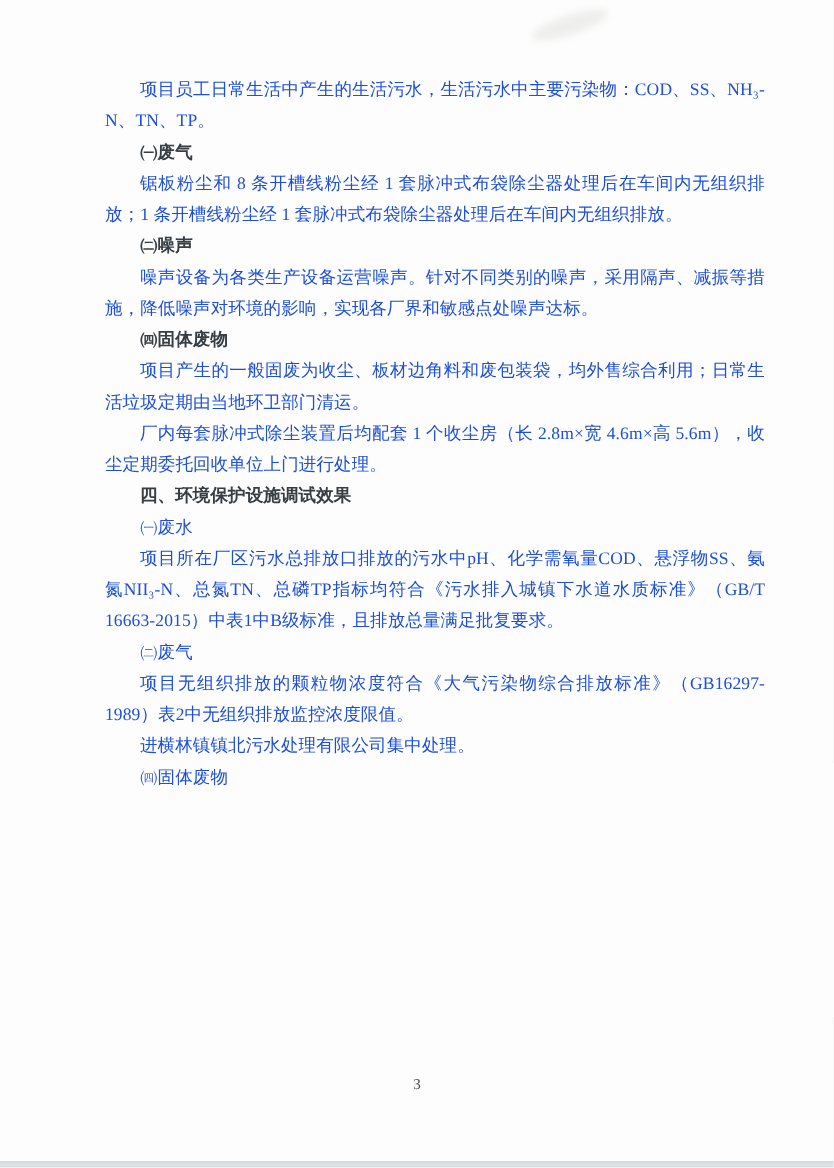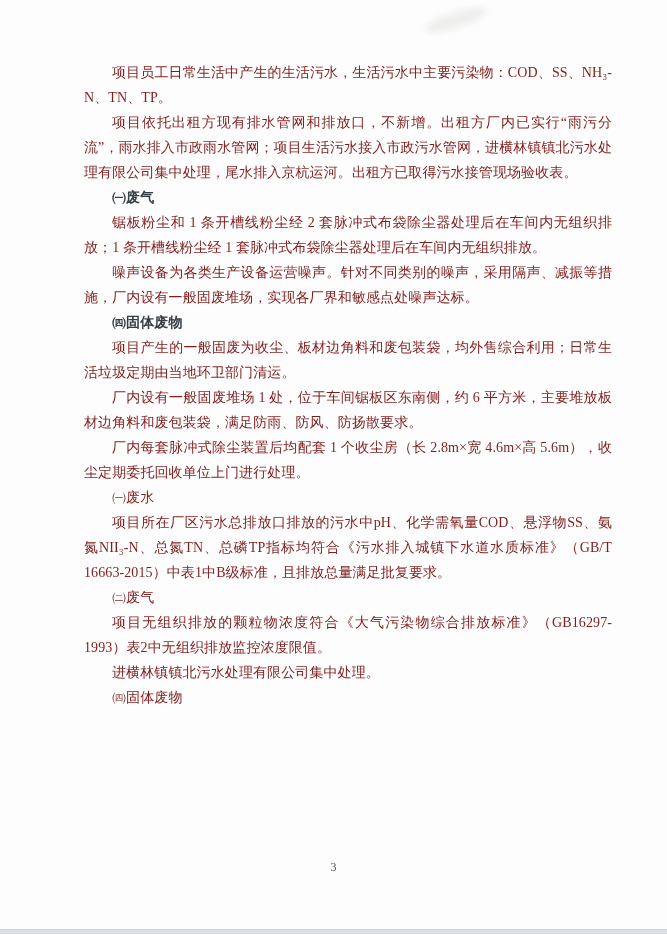--- a/index.html
+++ b/index.html
@@ -21,21 +21,21 @@
     top: 60px;
     width: 528px;
   }
   .para {
     margin: 0;
     font-size: 14px;
     line-height: 25px;
     text-align: justify;
     text-justify: inter-ideograph;
     text-indent: 2em;
-    color: #7f1d1d;
+    color: #1d4ed8;
     letter-spacing: 0.1px;
   }
   .para.bold {
     font-weight: bold;
     color: #363d43;
   }
   .page-number {
     position: absolute;
     left: 0;
     right: 0;
@@ -68,30 +68,30 @@
     opacity: 0.9;
   }
 </style>
 </head>
 <body>
 
 <div class="page">
   <div class="scan-smudge"></div>
   <div class="content">
       <p class="para">项目员工日常生活中产生的生活污水，生活污水中主要污染物：COD、SS、NH₃-N、TN、TP。</p>
-      <p class="para">项目依托出租方现有排水管网和排放口，不新增。出租方厂内已实行“雨污分流”，雨水排入市政雨水管网；项目生活污水接入市政污水管网，进横林镇镇北污水处理有限公司集中处理，尾水排入京杭运河。出租方已取得污水接管现场验收表。</p>
       <p class="para bold">㈠废气</p>
-      <p class="para">锯板粉尘和 1 条开槽线粉尘经 2 套脉冲式布袋除尘器处理后在车间内无组织排放；1 条开槽线粉尘经 1 套脉冲式布袋除尘器处理后在车间内无组织排放。</p>
-      <p class="para">噪声设备为各类生产设备运营噪声。针对不同类别的噪声，采用隔声、减振等措施，厂内设有一般固废堆场，实现各厂界和敏感点处噪声达标。</p>
+      <p class="para">锯板粉尘和 8 条开槽线粉尘经 1 套脉冲式布袋除尘器处理后在车间内无组织排放；1 条开槽线粉尘经 1 套脉冲式布袋除尘器处理后在车间内无组织排放。</p>
+      <p class="para bold">㈡噪声</p>
+      <p class="para">噪声设备为各类生产设备运营噪声。针对不同类别的噪声，采用隔声、减振等措施，降低噪声对环境的影响，实现各厂界和敏感点处噪声达标。</p>
       <p class="para bold">㈣固体废物</p>
       <p class="para">项目产生的一般固废为收尘、板材边角料和废包装袋，均外售综合利用；日常生活垃圾定期由当地环卫部门清运。</p>
-      <p class="para">厂内设有一般固废堆场 1 处，位于车间锯板区东南侧，约 6 平方米，主要堆放板材边角料和废包装袋，满足防雨、防风、防扬散要求。</p>
       <p class="para">厂内每套脉冲式除尘装置后均配套 1 个收尘房（长 2.8m×宽 4.6m×高 5.6m），收尘定期委托回收单位上门进行处理。</p>
+      <p class="para bold">四、环境保护设施调试效果</p>
       <p class="para">㈠废水</p>
       <p class="para">项目所在厂区污水总排放口排放的污水中pH、化学需氧量COD、悬浮物SS、氨氮NII₃-N、总氮TN、总磷TP指标均符合《污水排入城镇下水道水质标准》（GB/T 16663-2015）中表1中B级标准，且排放总量满足批复要求。</p>
       <p class="para">㈡废气</p>
-      <p class="para">项目无组织排放的颗粒物浓度符合《大气污染物综合排放标准》（GB16297-1993）表2中无组织排放监控浓度限值。</p>
+      <p class="para">项目无组织排放的颗粒物浓度符合《大气污染物综合排放标准》（GB16297-1989）表2中无组织排放监控浓度限值。</p>
       <p class="para">进横林镇镇北污水处理有限公司集中处理。</p>
       <p class="para">㈣固体废物</p>
     </div>
   <div class="page-number">3</div>
   <div class="bottom-strip"></div>
 </div>
 
 </body></html>

